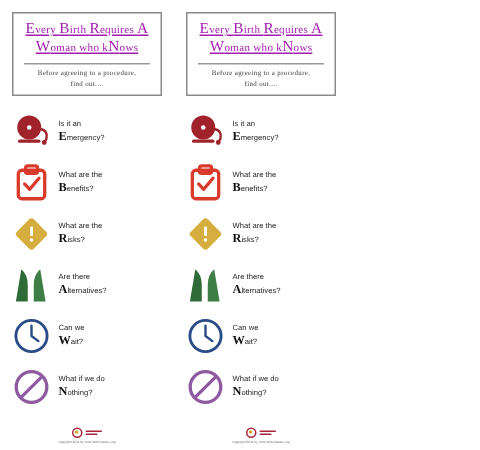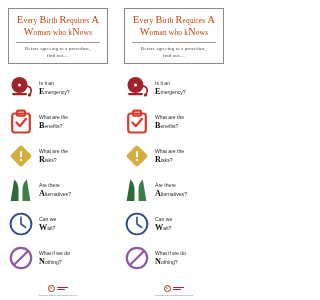--- a/index.html
+++ b/index.html
@@ -22,24 +22,25 @@
   .card{
     width:100px;
     border:1px solid #8a8a8a;
     box-sizing:border-box;
     padding:5px 3px 4px 3px;
     text-align:center;
     background:#fff;
   }
   .title{
     font-family:"Liberation Serif", serif;
-    color:#c2410c;
+    color:#a21caf;
     line-height:1.18;
     letter-spacing:.2px;
     white-space:nowrap;
+    text-decoration:underline;
   }
   .title .ln{display:block;font-size:7.4px;}
   .title .big{font-size:10.2px;}
   .rule{
     width:84px;height:1px;background:#9a9a9a;
     margin:4px auto 3px auto;
   }
   .subtitle{
     font-size:4.6px;color:#3a3a3a;
     line-height:1.45;letter-spacing:.25px;

